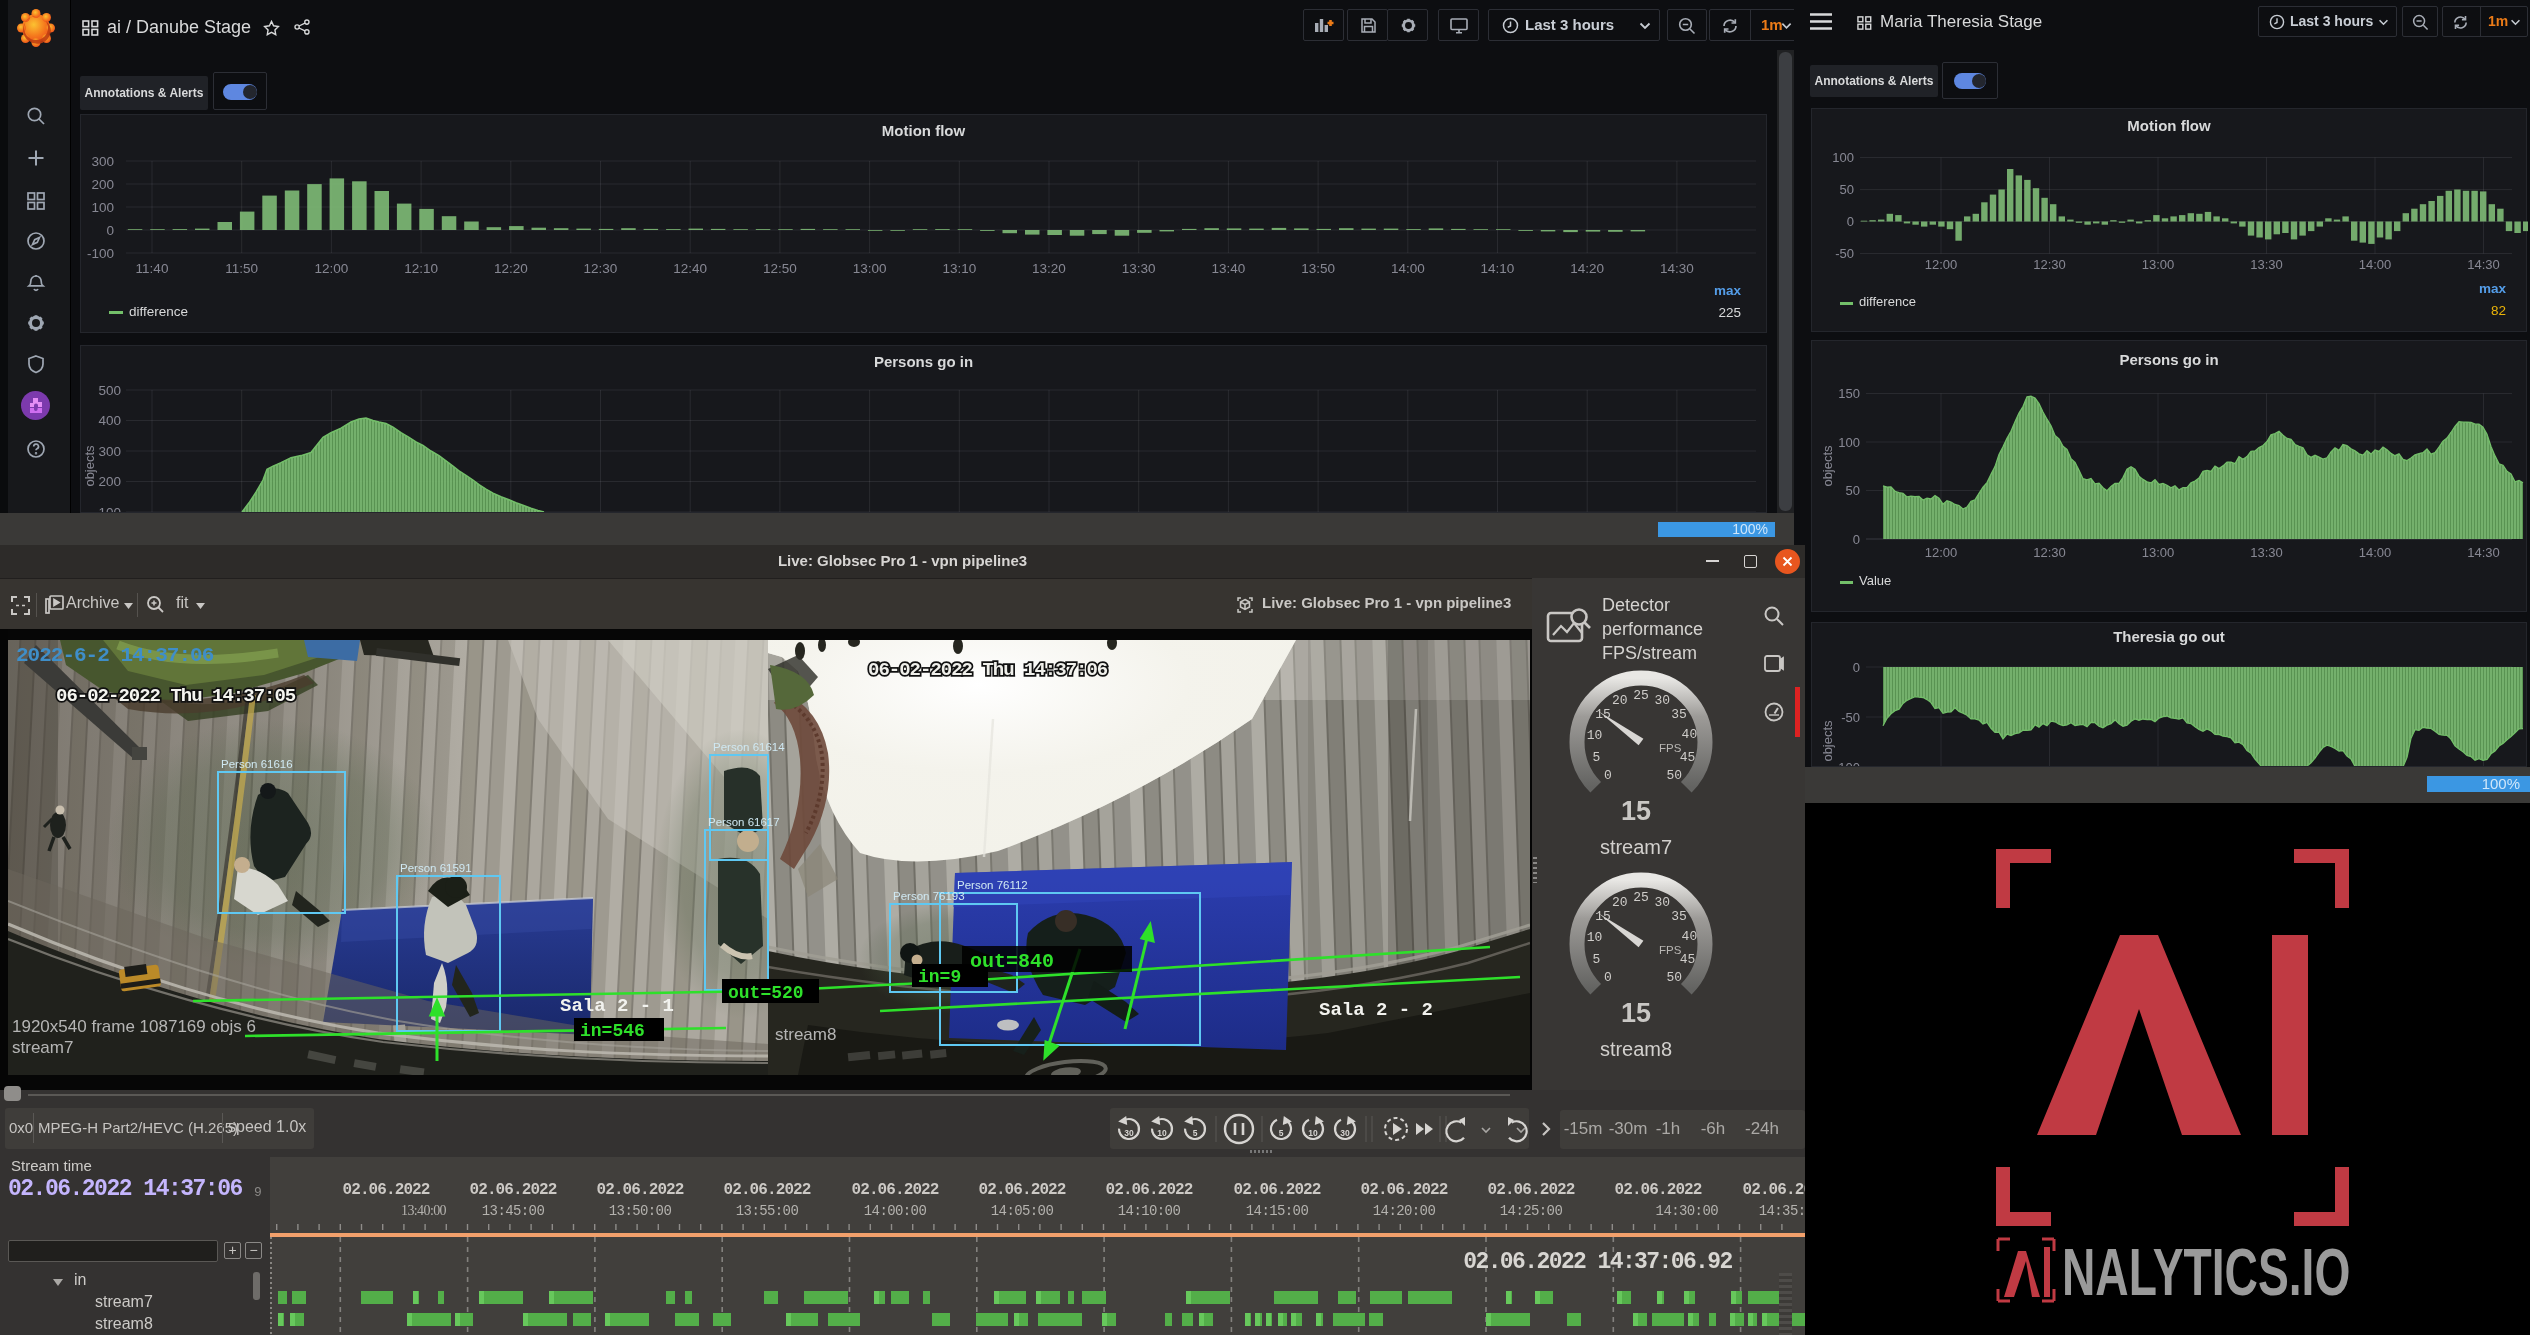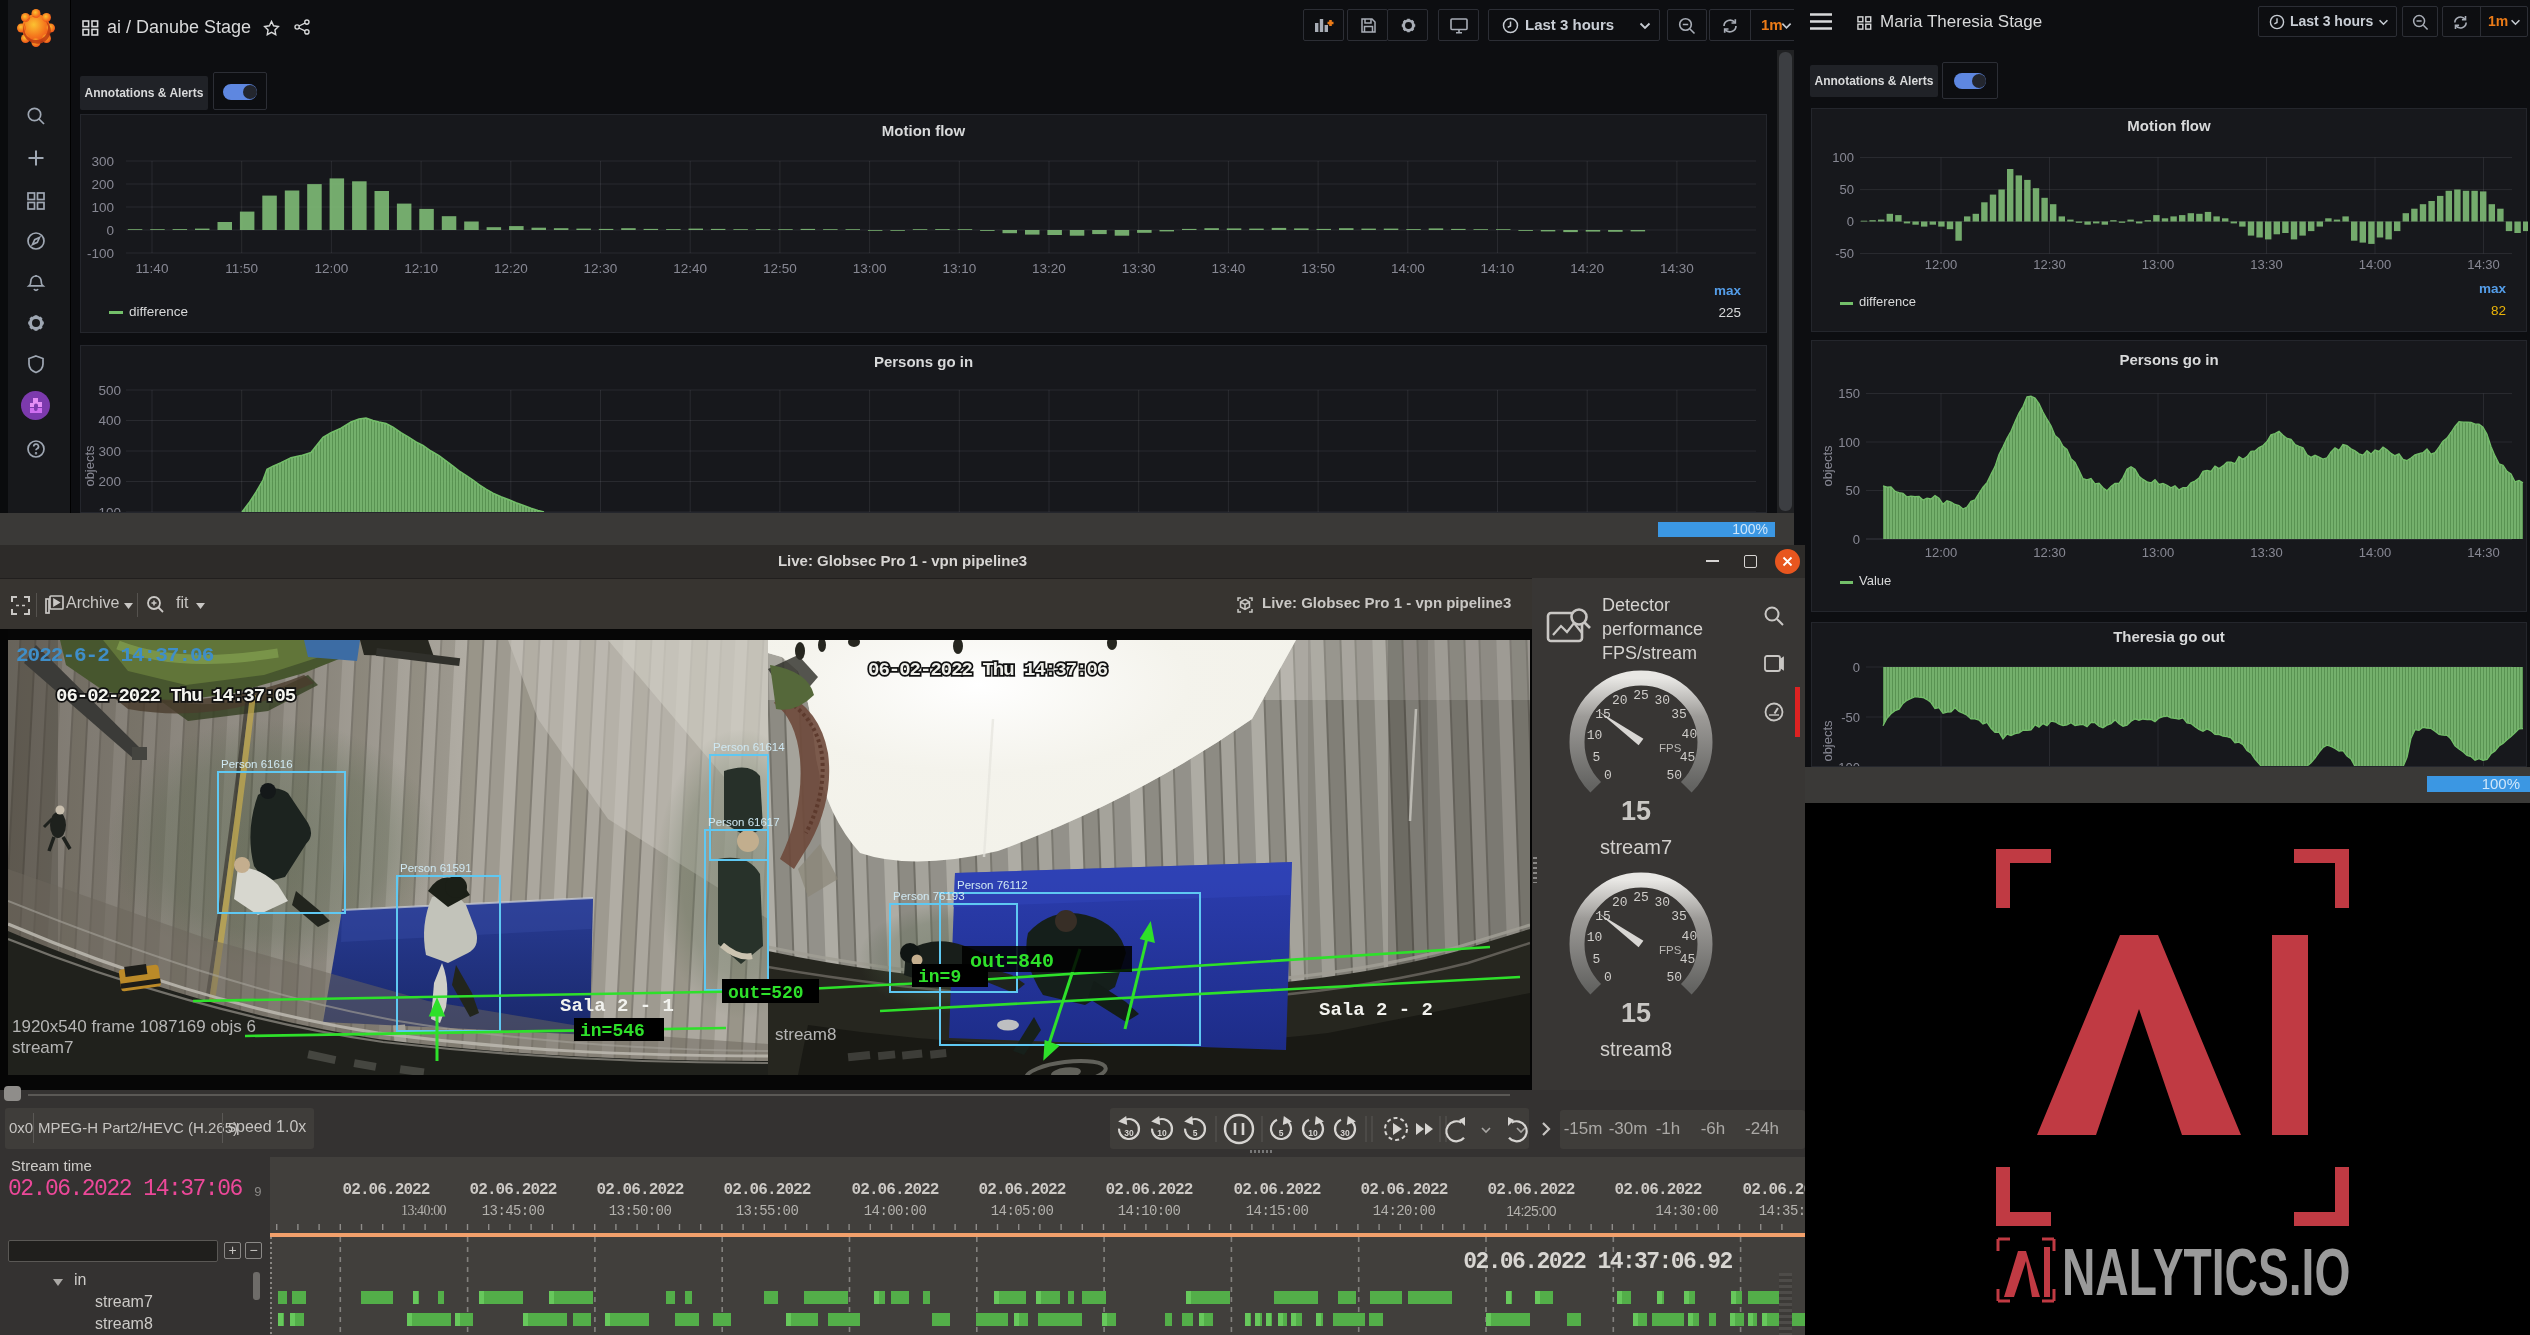--- a/index.html
+++ b/index.html
@@ -908,21 +908,21 @@
       <path d="M3 2 l6 6 -6 6"></path>
     </svg>
     <div style="position:absolute;left:1560px;top:565px;width:245px;height:39px;background:#3f3d3a;border-radius:3px"></div>
     <div style="position:absolute;left:1553px;top:574px;width:60px;text-align:center;font-size:17px;color:#aba9a6">-15m</div>
     <div style="position:absolute;left:1598px;top:574px;width:60px;text-align:center;font-size:17px;color:#aba9a6">-30m</div>
     <div style="position:absolute;left:1638px;top:574px;width:60px;text-align:center;font-size:17px;color:#aba9a6">-1h</div>
     <div style="position:absolute;left:1683px;top:574px;width:60px;text-align:center;font-size:17px;color:#aba9a6">-6h</div>
     <div style="position:absolute;left:1732px;top:574px;width:60px;text-align:center;font-size:17px;color:#aba9a6">-24h</div>
     <div style="position:absolute;left:1250px;top:605px;width:22px;height:3px;background:repeating-linear-gradient(90deg,#777 0 2px,transparent 2px 4px)"></div>
     <div style="position:absolute;left:11px;top:612px;font-size:15px;color:#ceccc9">Stream time</div>
-    <div style="position:absolute;left:8px;top:631px;font-size:23px;font-weight:400;letter-spacing:-1.5px;color:#ec4899;font-family:'Liberation Mono',monospace">02.06.2022 14:37:06</div>
+    <div style="position:absolute;left:8px;top:631px;font-size:23px;font-weight:700;letter-spacing:-1.5px;color:#c4b5fd;font-family:'Liberation Mono',monospace">02.06.2022 14:37:06</div>
     <div style="position:absolute;left:254px;top:640px;font-size:13px;color:#8a8886;font-family:'Liberation Mono',monospace">9</div>
     <div style="position:absolute;left:270px;top:612px;width:1535px;height:178px;background:#413f3c"></div>
     <div style="position:absolute;left:326px;top:636px;width:120px;text-align:center;font-size:16px;font-weight:700;letter-spacing:-0.9px;color:#ccc9c5;font-family:'Liberation Mono',monospace">02.06.2022</div>
     <div style="position:absolute;left:326px;top:658px;width:120px;text-align:right;font-size:14px;letter-spacing:-0.6px;color:#b4b2ae;font-family:Liberation Serif, serif">13:40:00</div>
     <div style="position:absolute;left:453px;top:636px;width:120px;text-align:center;font-size:16px;font-weight:700;letter-spacing:-0.9px;color:#ccc9c5;font-family:'Liberation Mono',monospace">02.06.2022</div>
     <div style="position:absolute;left:453px;top:658px;width:120px;text-align:center;font-size:14px;letter-spacing:-0.6px;color:#b4b2ae;font-family:'Liberation Mono',monospace">13:45:00</div>
     <div style="position:absolute;left:580px;top:636px;width:120px;text-align:center;font-size:16px;font-weight:700;letter-spacing:-0.9px;color:#ccc9c5;font-family:'Liberation Mono',monospace">02.06.2022</div>
     <div style="position:absolute;left:580px;top:658px;width:120px;text-align:center;font-size:14px;letter-spacing:-0.6px;color:#b4b2ae;font-family:'Liberation Mono',monospace">13:50:00</div>
     <div style="position:absolute;left:707px;top:636px;width:120px;text-align:center;font-size:16px;font-weight:700;letter-spacing:-0.9px;color:#ccc9c5;font-family:'Liberation Mono',monospace">02.06.2022</div>
     <div style="position:absolute;left:707px;top:658px;width:120px;text-align:center;font-size:14px;letter-spacing:-0.6px;color:#b4b2ae;font-family:'Liberation Mono',monospace">13:55:00</div>
@@ -930,21 +930,21 @@
     <div style="position:absolute;left:835px;top:658px;width:120px;text-align:center;font-size:14px;letter-spacing:-0.6px;color:#b4b2ae;font-family:'Liberation Mono',monospace">14:00:00</div>
     <div style="position:absolute;left:962px;top:636px;width:120px;text-align:center;font-size:16px;font-weight:700;letter-spacing:-0.9px;color:#ccc9c5;font-family:'Liberation Mono',monospace">02.06.2022</div>
     <div style="position:absolute;left:962px;top:658px;width:120px;text-align:center;font-size:14px;letter-spacing:-0.6px;color:#b4b2ae;font-family:'Liberation Mono',monospace">14:05:00</div>
     <div style="position:absolute;left:1089px;top:636px;width:120px;text-align:center;font-size:16px;font-weight:700;letter-spacing:-0.9px;color:#ccc9c5;font-family:'Liberation Mono',monospace">02.06.2022</div>
     <div style="position:absolute;left:1089px;top:658px;width:120px;text-align:center;font-size:14px;letter-spacing:-0.6px;color:#b4b2ae;font-family:'Liberation Mono',monospace">14:10:00</div>
     <div style="position:absolute;left:1217px;top:636px;width:120px;text-align:center;font-size:16px;font-weight:700;letter-spacing:-0.9px;color:#ccc9c5;font-family:'Liberation Mono',monospace">02.06.2022</div>
     <div style="position:absolute;left:1217px;top:658px;width:120px;text-align:center;font-size:14px;letter-spacing:-0.6px;color:#b4b2ae;font-family:'Liberation Mono',monospace">14:15:00</div>
     <div style="position:absolute;left:1344px;top:636px;width:120px;text-align:center;font-size:16px;font-weight:700;letter-spacing:-0.9px;color:#ccc9c5;font-family:'Liberation Mono',monospace">02.06.2022</div>
     <div style="position:absolute;left:1344px;top:658px;width:120px;text-align:center;font-size:14px;letter-spacing:-0.6px;color:#b4b2ae;font-family:'Liberation Mono',monospace">14:20:00</div>
     <div style="position:absolute;left:1471px;top:636px;width:120px;text-align:center;font-size:16px;font-weight:700;letter-spacing:-0.9px;color:#ccc9c5;font-family:'Liberation Mono',monospace">02.06.2022</div>
-    <div style="position:absolute;left:1471px;top:658px;width:120px;text-align:center;font-size:14px;letter-spacing:-0.6px;color:#b4b2ae;font-family:Liberation Sans, sans-serif">14:25:00</div>
+    <div style="position:absolute;left:1471px;top:658px;width:120px;text-align:center;font-size:14px;letter-spacing:-0.6px;color:#b4b2ae;font-family:Liberation Mono, monospace">14:25:00</div>
     <div style="position:absolute;left:1598px;top:636px;width:120px;text-align:center;font-size:16px;font-weight:700;letter-spacing:-0.9px;color:#ccc9c5;font-family:'Liberation Mono',monospace">02.06.2022</div>
     <div style="position:absolute;left:1598px;top:658px;width:120px;text-align:right;font-size:14px;letter-spacing:-0.6px;color:#b4b2ae;font-family:'Liberation Mono',monospace">14:30:00</div>
     <div style="position:absolute;left:1726px;top:636px;width:120px;text-align:center;font-size:16px;font-weight:700;letter-spacing:-0.9px;color:#ccc9c5;font-family:'Liberation Mono',monospace">02.06.2022</div>
     <div style="position:absolute;left:1726px;top:658px;width:120px;text-align:center;font-size:14px;letter-spacing:-0.6px;color:#b4b2ae;font-family:'Liberation Mono',monospace">14:35:0</div>
     <svg style="position:absolute;left:270px;top:675px" width="1535" height="10" viewBox="0 0 1535 10">
       <rect x="6.0" y="4" width="1.4" height="6" fill="#8e8c89"></rect>
       <rect x="27.2" y="4" width="1.4" height="6" fill="#8e8c89"></rect>
       <rect x="48.4" y="4" width="1.4" height="6" fill="#8e8c89"></rect>
       <rect x="69.6" y="4" width="1.4" height="6" fill="#8e8c89"></rect>
       <rect x="90.8" y="4" width="1.4" height="6" fill="#8e8c89"></rect>

